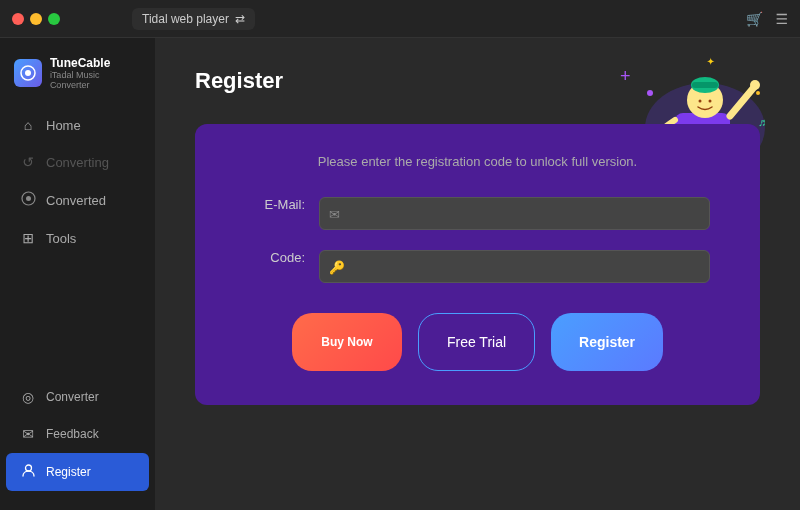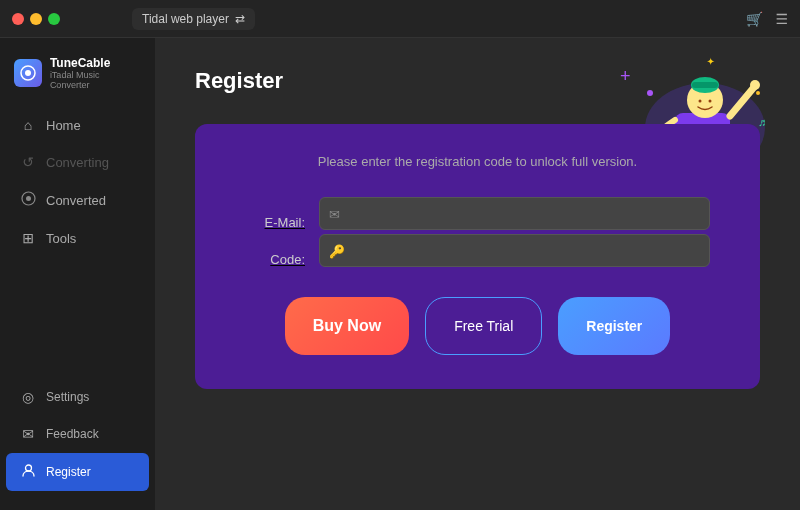--- a/index.html
+++ b/index.html
@@ -195,23 +195,22 @@
 
     .card-subtitle {
       color: #aaa;
       font-size: 13px;
       text-align: center;
       margin-bottom: 28px;
     }
 
     .form-row {
       display: flex;
-      align-items: flex-end;
-      margin-bottom: 4px;
-      text-decoration: underline;
+      align-items: flex-start;
+      margin-bottom: 20px;
     }
     .form-label {
       color: #ccc;
       font-size: 13px;
       width: 60px;
       text-align: right;
       margin-right: 14px;
       flex-shrink: 0;
     }
     .form-input-wrap {
@@ -244,21 +243,21 @@
       margin-top: 30px;
       padding-bottom: 4px;
     }
 
     .btn-buy {
       background: linear-gradient(135deg, #ff6b4a, #ff4a4a);
       color: #fff;
       border: none;
       border-radius: 20px;
       padding: 10px 28px;
-      font-size: 16px;
+      font-size: 12px;
       font-weight: 600;
       cursor: pointer;
       min-width: 110px;
     }
     .btn-free-trial {
       background: transparent;
       color: #fff;
       border: 1.5px solid #4a9eff;
       border-radius: 20px;
       padding: 20px 28px;
@@ -345,21 +344,21 @@
       <div class="sidebar-item">
         <span class="sidebar-icon">⊞</span>
         <span>Tools</span>
       </div>
     </div>
 
     <div class="sidebar-bottom">
 
       <div class="sidebar-item">
         <span class="sidebar-icon">◎</span>
-        <span>Settings</span>
+        <span>Converter</span>
       </div>
 
       <div class="sidebar-item">
         <span class="sidebar-icon">✉</span>
         <span>Feedback</span>
       </div>
 
       <div class="sidebar-item active">
         <span class="sidebar-icon">
           <svg width="15" height="15" viewBox="0 0 15 15" fill="none">

